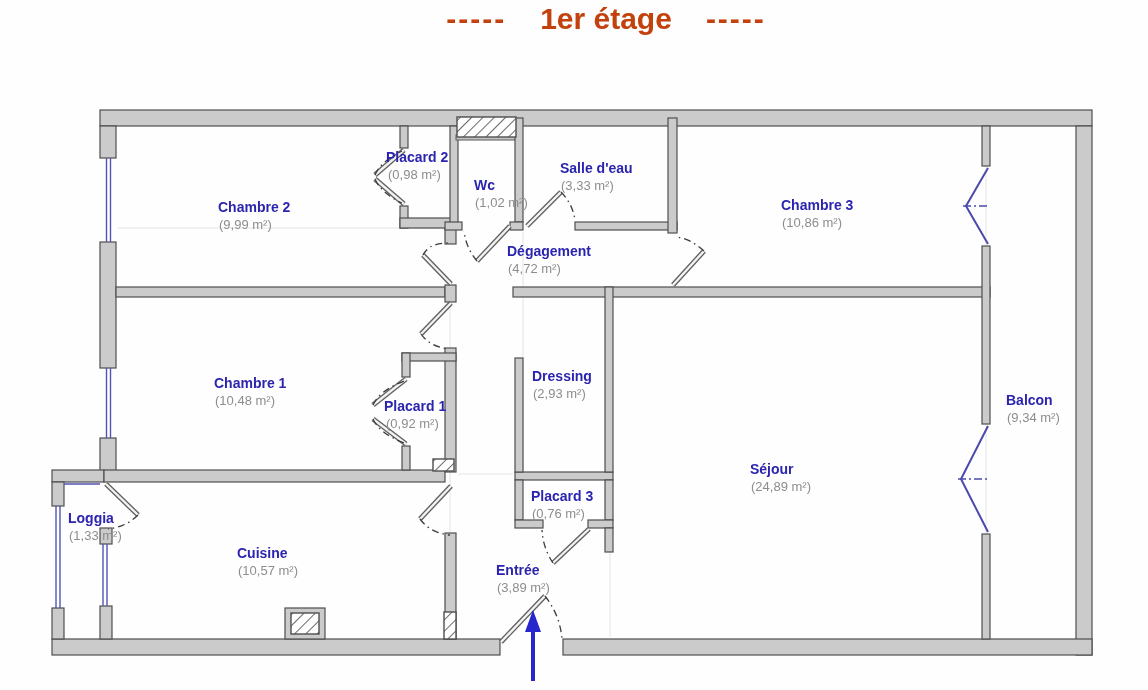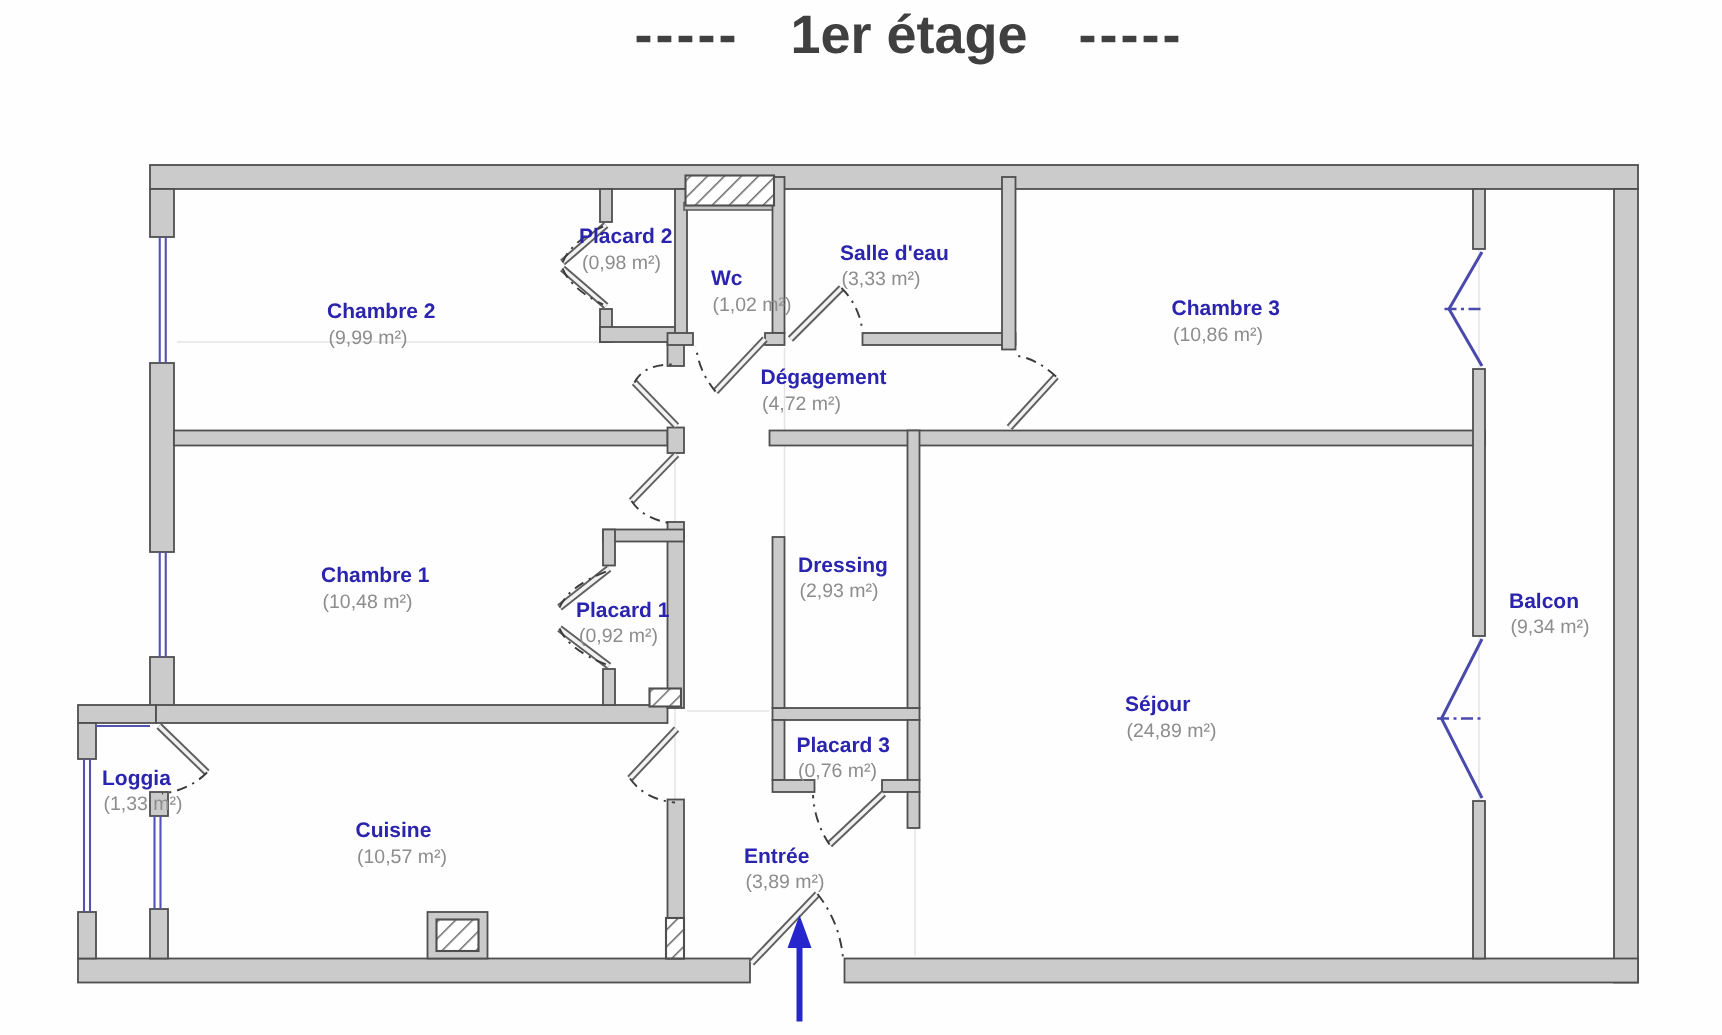--- a/index.html
+++ b/index.html
@@ -1,20 +1,20 @@
 <!DOCTYPE html>
 <html><head>
 <meta charset="utf-8">
 <style>
   html,body{margin:0;padding:0;background:#ffffff;}
   body{width:1148px;height:690px;font-family:"Liberation Sans",sans-serif;}
   .stage{position:relative;width:1148px;height:690px;background:#fefefe;overflow:hidden;}
   .title{
     position:absolute;top:2px;left:0;width:100%;text-align:center;
-    font-size:36px;font-weight:bold;color:#404040;padding-left:64px;box-sizing:border-box;
+    font-size:30px;font-weight:bold;color:#c2410c;padding-left:64px;box-sizing:border-box;
     white-space:nowrap;
   }
   .title .dash{letter-spacing:2px;}
   .title .dash-left{margin-right:34px;}
   .title .dash-right{margin-left:34px;}
   svg{position:absolute;left:0;top:0;}
   svg text{font-family:"Liberation Sans",sans-serif;}
   .room-name{font-size:14px;font-weight:bold;fill:#2b24ae;}
   .room-area{font-size:13px;fill:#8d8d8d;}
   .wall{fill:#cbcbcb;stroke:#4f4f4f;stroke-width:1.2;}

